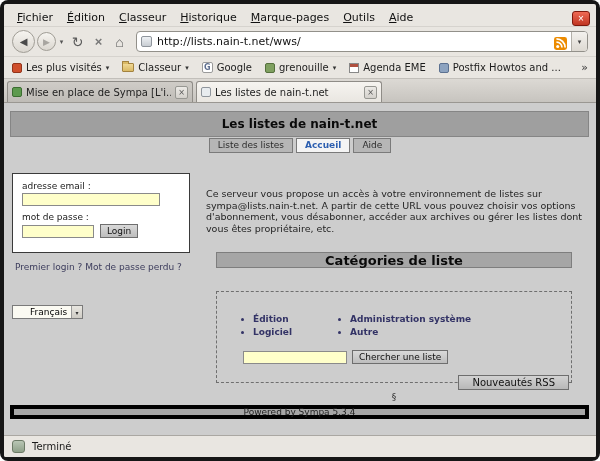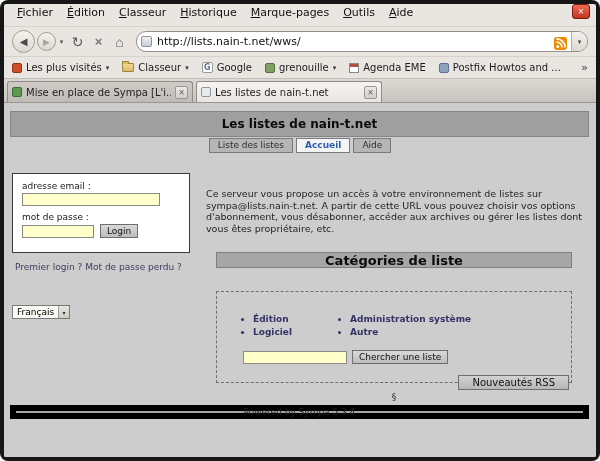--- a/index.html
+++ b/index.html
@@ -4,40 +4,40 @@
 <style>
   * { margin:0; padding:0; box-sizing:border-box; }
   body { background:#ffffff; font-family:"DejaVu Sans","Liberation Sans",sans-serif; }
 
   .window { width:600px; height:461px; background:#161616; border-radius:8px;
             padding:4px; overflow:hidden; }
   .inner  { height:453px; display:flex; flex-direction:column; background:#e9e6e1;
             border-radius:2px; overflow:hidden; }
 
   
-  .menubar { flex:0 0 22px; display:flex; align-items:flex-start; padding:0 6px; }
+  .menubar { flex:0 0 22px; display:flex; align-items:flex-end; padding:0 6px; }
   .menu-item { display:inline-block; font-size:11px; color:#111; padding:2px 7px; cursor:default; }
   .menu-item::first-letter { text-decoration:underline; }
   .win-close { margin-left:auto; width:18px; height:15px; border:1px solid #7e180d; border-radius:3px;
                background:linear-gradient(#ef6a55,#c03522); color:#fff; font-size:10px;
                display:flex; align-items:center; justify-content:center; cursor:pointer; }
 
   
   .navbar { flex:0 0 30px; display:flex; align-items:center; padding:0 8px; border-top:1px solid #d6d3ce; }
   .nav-btn { display:flex; align-items:center; justify-content:center; cursor:pointer;
              background:linear-gradient(#f6f4f0,#dbd7d0); border:1px solid #a09d95; color:#4a4a4a; }
   .btn-back { width:23px; height:23px; border-radius:50%; font-size:10px; }
   .btn-fwd  { width:19px; height:19px; border-radius:50%; font-size:9px; color:#a8a5a0; margin-left:2px; }
   .btn-caret{ width:11px; height:19px; border:none; background:none; font-size:7px; color:#555;
               display:flex; align-items:center; justify-content:center; cursor:pointer; }
   .tool-btn { width:21px; height:24px; border:none; background:none; font-size:14px; color:#5c5c5c;
               display:flex; align-items:center; justify-content:center; cursor:pointer; }
   .tool-stop { font-size:13px; font-weight:bold; color:#787878; }
   .urlbar { flex:1; height:21px; margin-left:6px; background:#fff; border:1px solid #92908a;
-            border-radius:10px; display:flex; align-items:center; padding-left:4px; overflow:hidden; cursor:text; }
+            border-radius:4px; display:flex; align-items:center; padding-left:4px; overflow:hidden; cursor:text; }
   .favicon { width:11px; height:11px; flex:0 0 11px; border-radius:2px; border:1px solid #8f959c;
              background:linear-gradient(#eef1f4,#c8cdd3); margin-right:5px; }
   .url-text { flex:1; font-size:11px; color:#101010; white-space:nowrap; overflow:hidden; }
   .rss-btn { width:13px; height:13px; margin-right:4px; cursor:pointer; flex:0 0 13px; }
   .url-drop { width:16px; align-self:stretch; border-left:1px solid #b3b0a9;
               background:linear-gradient(#f3f1ed,#ddd9d2); display:flex; align-items:center;
               justify-content:center; font-size:7px; color:#444; cursor:pointer; }
 
   
   .bookmarksbar { flex:0 0 22px; display:flex; align-items:center; padding:0 8px; gap:13px;
@@ -95,21 +95,21 @@
   .btn { font-family:inherit; font-size:9px; background:linear-gradient(#d9d9d9,#bdbdbd);
          border:1px solid #6e6e6e; padding:1px 6px; color:#111; cursor:pointer; }
   .pass-row { display:flex; gap:6px; align-items:center; }
 
   .login-links { position:absolute; left:11px; top:159px; display:flex; flex-direction:row;
                  gap:3px; font-size:9px; }
   .login-links a { color:#3c3c5c; text-decoration:none; cursor:pointer; }
 
   .lang-select { position:absolute; left:8px; top:202px; height:14px; display:inline-flex;
                  align-items:center; border:1px solid #7a7a7a; background:#fbfaf2; font-size:9px;
-                 padding-left:4px; cursor:pointer; }
+                 padding-left:17px; cursor:pointer; }
   .lang-select .arr { width:11px; align-self:stretch; margin-left:4px; border-left:1px solid #9a9a9a;
                  background:linear-gradient(#e8e6e0,#cfccc5); display:flex; align-items:center;
                  justify-content:center; font-size:6px; color:#333; }
 
   .intro { position:absolute; left:202px; top:85px; width:378px; font-size:9.5px;
            line-height:11.5px; color:#1f1f1f; }
 
   .cat-header { position:absolute; left:212px; top:149px; width:356px; height:16px; background:#a6a6a6;
                 border:1px solid #7e7e7e; display:flex; align-items:center; justify-content:center;
                 font-size:13px; font-weight:bold; color:#0a0a0a; }
@@ -122,21 +122,21 @@
   .search-row { position:absolute; left:26px; top:58px; display:flex; gap:5px; align-items:center; }
   .inp-search { width:104px; }
 
   .rss-news { position:absolute; top:272px; right:27px; font-size:10px; padding:1px 13px;
               background:linear-gradient(#d2d2d2,#b8b8b8); border:1px solid #6e6e6e;
               color:#111; cursor:pointer; font-family:inherit; }
   .section-mark { position:absolute; left:212px; top:289px; width:356px; text-align:center; font-size:9px; }
   .section-mark a { color:#333; text-decoration:none; cursor:pointer; }
 
   .page-footer { position:absolute; left:6px; right:7px; top:302px; height:14px; background:#a6a6a6;
-                 border:6px solid #000000; display:flex; align-items:center; justify-content:center;
+                 border:4px solid #000000; display:flex; align-items:center; justify-content:center;
                  font-size:9px; color:#222; }
 
   
   .statusbar { flex:0 0 22px; display:flex; align-items:center; gap:7px; padding:0 8px;
                border-top:1px solid #aaa7a2; background:#e9e6e1; font-size:10px; color:#1a1a1a; }
   .status-icon { width:13px; height:13px; border-radius:3px; border:1px solid #6c7a66;
                  background:linear-gradient(#b9c6b4,#8fa089); }
 </style>
 </head>
 <body>
@@ -306,15 +306,19 @@
 
       <div class="section-mark">
         <a>§</a>
       </div>
 
       <div class="page-footer">
         <span>Powered by Sympa 5.3.4</span>
       </div>
     </div>
 
+    <div class="statusbar">
+      <span class="status-icon"></span>
+      <span>Terminé</span>
+    </div>
 
   </div>
 </div>
 
 </body></html>

